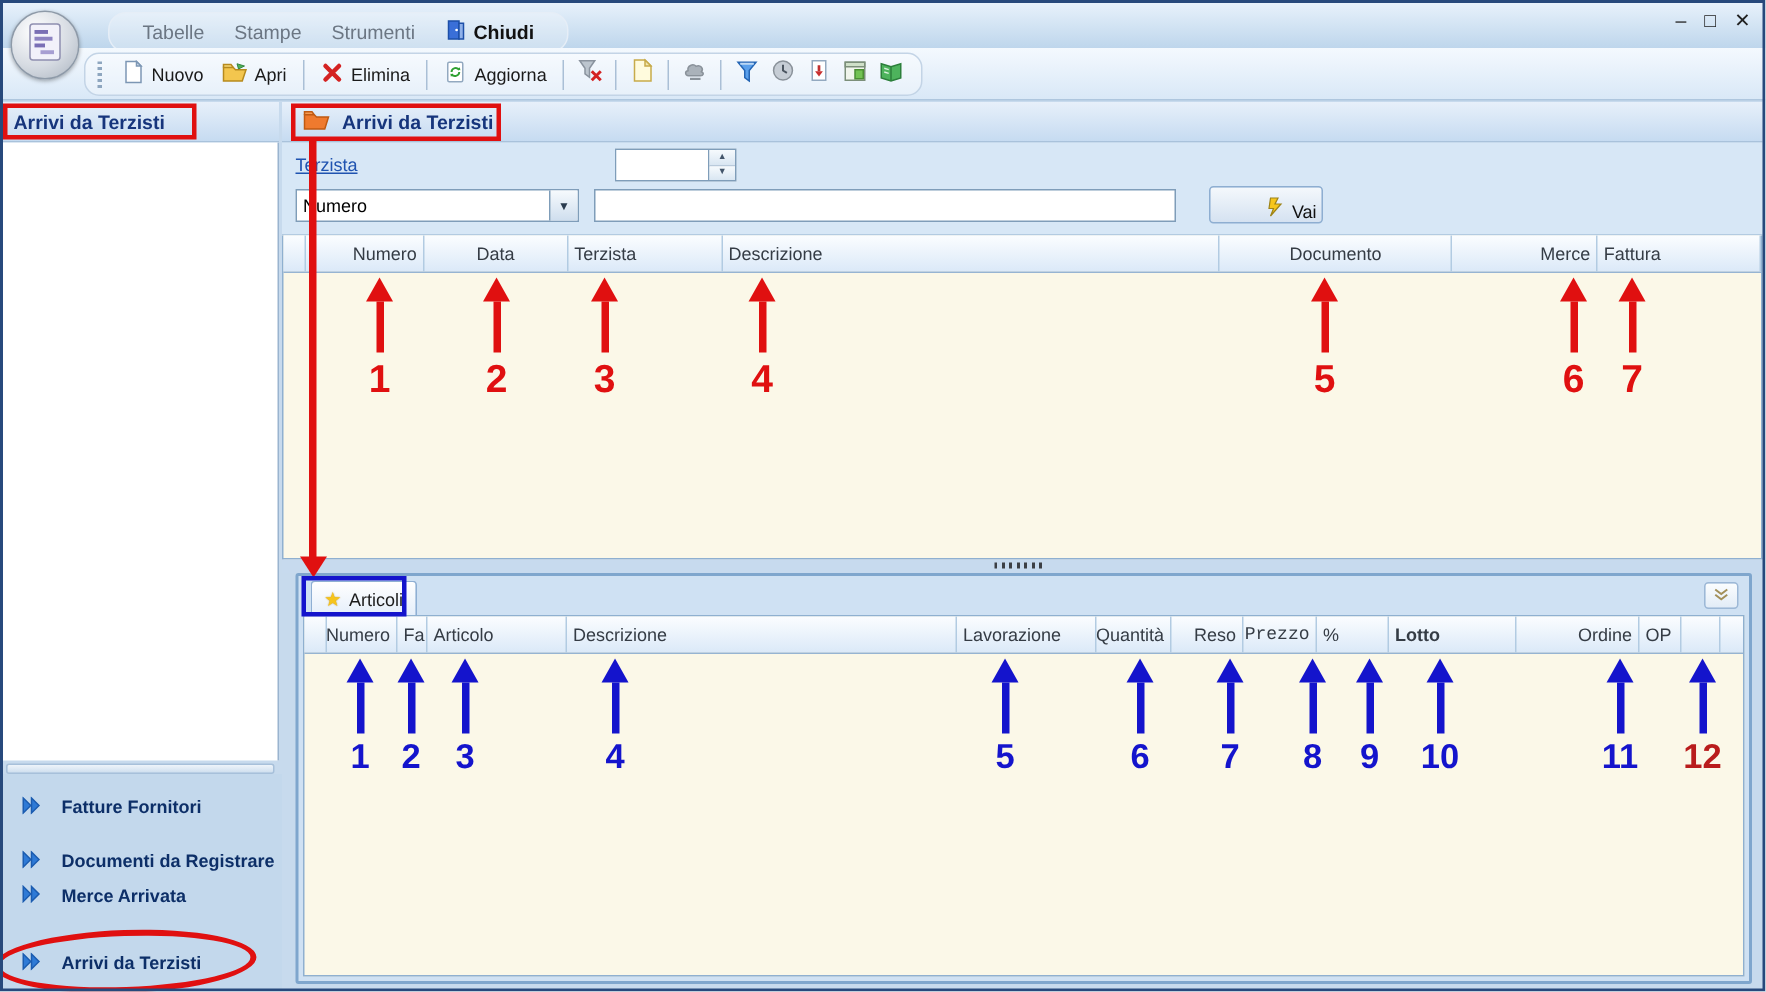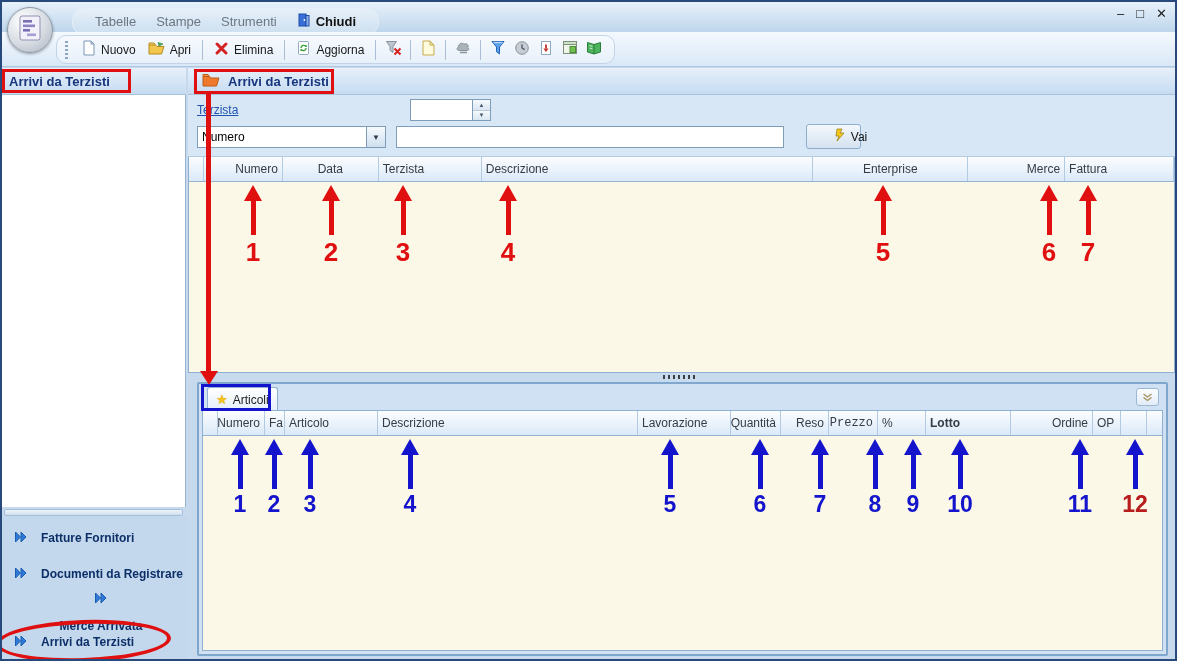--- a/index.html
+++ b/index.html
@@ -50,22 +50,22 @@
   #lnkTerzista{position:absolute;left:9px;top:8px;font-size:12px;color:#1f53b0;text-decoration:underline;}
   #spinner{position:absolute;left:222px;top:4px;width:81px;height:22px;background:#fff;border:1px solid #7f9db9;display:flex;box-sizing:border-box;}
   #spinner input{flex:1;border:none;outline:none;min-width:0;font-size:12px;padding:0 3px;}
   #spinBtns{width:17px;display:flex;flex-direction:column;border-left:1px solid #7f9db9;}
   .spinB{flex:1;display:flex;align-items:center;justify-content:center;font-size:6px;color:#44566b;background:linear-gradient(#f6fafd,#d9e6f2);border-bottom:1px solid #b9cadb;}
   .spinB:last-child{border-bottom:none;}
   #combo{position:absolute;left:9px;top:31px;width:189px;height:22px;background:#fff;border:1px solid #7f9db9;display:flex;align-items:center;box-sizing:border-box;}
   #combo .cval{flex:1;font-size:12px;padding-left:4px;color:#000;}
   #combo .carr{width:18px;height:100%;background:linear-gradient(#f6fafd,#cfdeee);border-left:1px solid #7f9db9;display:flex;align-items:center;justify-content:center;font-size:8px;color:#2a3b4e;}
   #txtSearch{position:absolute;left:208px;top:31px;width:388px;height:22px;border:1px solid #7f9db9;font-size:12px;padding:0 4px;box-sizing:border-box;outline:none;}
-  #btnVai{position:absolute;left:618px;top:29px;width:55px;height:25px;background:linear-gradient(#f4f8fc,#d5e2f1);
-       border:1px solid #8eaed1;border-radius:3px;display:flex;align-items:center;justify-content:center;gap:5px;font-size:12px;color:#111;box-sizing:border-box;padding-left:34px;}
+  #btnVai{position:absolute;left:618px;top:29px;width:76px;height:25px;background:linear-gradient(#f4f8fc,#d5e2f1);
+       border:1px solid #8eaed1;border-radius:3px;display:flex;align-items:flex-end;justify-content:center;gap:5px;font-size:12px;color:#111;box-sizing:border-box;padding-left:34px;}
 
   
   .grid{background:#fbf8e8;border:1px solid #8fb0d0;border-top:none;box-sizing:border-box;}
   #gridUpper{left:188px;top:157px;width:987px;height:216px;}
   .hrow{display:flex;height:24px;background:linear-gradient(#fbfdff,#dbe9f8);border-bottom:1px solid #96b4d2;}
   .hcell{height:24px;box-sizing:border-box;border-right:1px solid #b2cbe2;font-size:12px;color:#353c45;
        display:flex;align-items:center;padding:0 4px;overflow:hidden;white-space:nowrap;}
   .hcell.right{justify-content:flex-end;}
   .hcell.center{justify-content:center;}
 
@@ -241,21 +241,21 @@
           </svg></span>
         <span>Fatture Fornitori</span>
       </div>
       <div class="navItem" style="top: 41px;">
         <span><svg width="15" height="12" viewBox="0 0 15 12">
             <path d="M1.5 1l5 5-5 5z" fill="#2e7ad6" stroke="#1b5cb0"></path>
             <path d="M7 1l5 5-5 5z" fill="#2e7ad6" stroke="#1b5cb0"></path>
           </svg></span>
         <span>Documenti da Registrare</span>
       </div>
-      <div class="navItem" style="top: 76px; flex-direction: column;">
+      <div class="navItem" style="top: 64px;">
         <span><svg width="15" height="12" viewBox="0 0 15 12">
             <path d="M1.5 1l5 5-5 5z" fill="#2e7ad6" stroke="#1b5cb0"></path>
             <path d="M7 1l5 5-5 5z" fill="#2e7ad6" stroke="#1b5cb0"></path>
           </svg></span>
         <span>Merce Arrivata</span>
       </div>
       <div class="navItem" style="top: 109px;">
         <span><svg width="15" height="12" viewBox="0 0 15 12">
             <path d="M1.5 1l5 5-5 5z" fill="#2e7ad6" stroke="#1b5cb0"></path>
             <path d="M7 1l5 5-5 5z" fill="#2e7ad6" stroke="#1b5cb0"></path>
@@ -298,21 +298,21 @@
     </div>
   </div>
 
   <div id="gridUpper" class="abs grid">
     <div class="hrow" id="upperHead">
         <div class="hcell" style="width: 15px;"></div>
         <div class="hcell right" style="width: 79px;">Numero</div>
         <div class="hcell center" style="width: 96px;">Data</div>
         <div class="hcell left" style="width: 103px;">Terzista</div>
         <div class="hcell left" style="width: 332px;">Descrizione</div>
-        <div class="hcell center" style="width: 155px;">Enterprise</div>
+        <div class="hcell center" style="width: 155px;">Documento</div>
         <div class="hcell right" style="width: 97px;">Merce</div>
         <div class="hcell left" style="width: 109px;">Fattura</div>
       </div>
     <div id="upperArrows">
         <div class="headUp" style="left: 55px; top: 28px; border-bottom: 16px solid rgb(224, 16, 16);"></div>
         <div class="shaft" style="left: 62px; top: 44px; height: 34px; background: rgb(224, 16, 16);"></div>
         <div class="annNum" style="left: 64px; top: 80px; color: rgb(224, 16, 16); font-size: 26px;">1</div>
         <div class="headUp" style="left: 133px; top: 28px; border-bottom: 16px solid rgb(224, 16, 16);"></div>
         <div class="shaft" style="left: 140px; top: 44px; height: 34px; background: rgb(224, 16, 16);"></div>
         <div class="annNum" style="left: 142px; top: 80px; color: rgb(224, 16, 16); font-size: 26px;">2</div>

